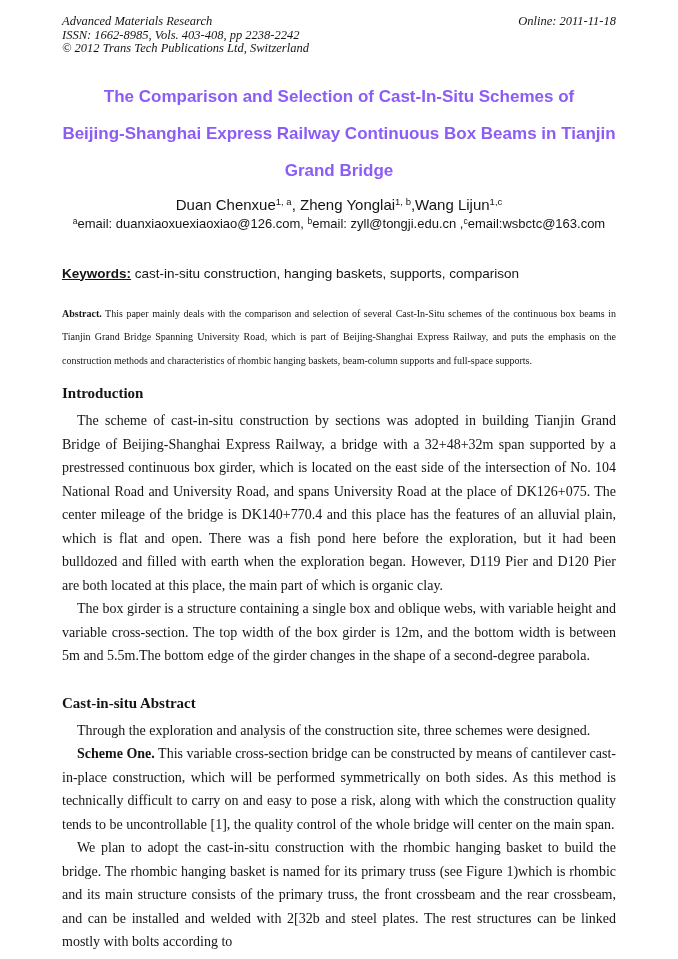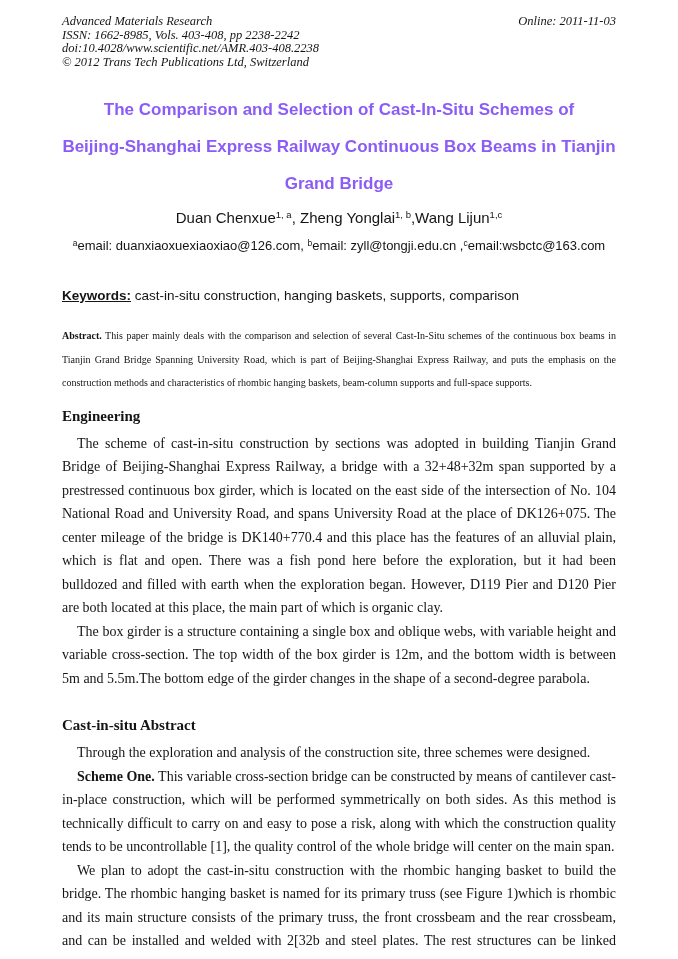--- a/index.html
+++ b/index.html
@@ -48,21 +48,20 @@
     line-height: 20px;
   }
   .affiliation {
     margin-top: 14px;
     text-align: center;
     font-family: "Liberation Sans", sans-serif;
     font-size: 13px;
     line-height: 17px;
   }
   .emails {
-    margin-top: 9px;
     text-align: center;
     font-family: "Liberation Sans", sans-serif;
     font-size: 13px;
     line-height: 17px;
   }
   .sup {
     font-size: 9.5px;
     vertical-align: 5px;
     line-height: 0;
   }
@@ -108,43 +107,42 @@
 </style>
 </head>
 <body>
 
 <div class="page">
 
   <div class="header">
     <div class="header-left">
       <div>Advanced Materials Research</div>
       <div>ISSN: 1662-8985, Vols. 403-408, pp 2238-2242</div>
-      <div>doi:10.4028/www.scientific.net/AMR.403-408.2238</div>
       <div>© 2012 Trans Tech Publications Ltd, Switzerland</div>
     </div>
-    <div class="header-right">Online: 2011-11-03</div>
+    <div class="header-right">Online: 2011-11-18</div>
   </div>
 
   <h1 class="title" id="title">
       <div>The Comparison and Selection of Cast-In-Situ Schemes of</div>
       <div>Beijing-Shanghai Express Railway Continuous Box Beams in Tianjin</div>
       <div>Grand Bridge</div>
     </h1>
 
   <div class="authors" id="authors"><span><span>Duan Chenxue</span><sup class="sup">1, a</sup>, </span><span><span>Zheng Yonglai</span><sup class="sup">1, b</sup>,</span><span><span>Wang Lijun</span><sup class="sup">1,c</sup></span></div>
 
 
   <div class="emails" id="emails"><span><sup class="sup-sm">a</sup><span>email: duanxiaoxuexiaoxiao@126.com, </span></span><span><sup class="sup-sm">b</sup><span>email: zyll@tongji.edu.cn ,</span></span><span><sup class="sup-sm">c</sup><span>email:wsbctc@163.com</span></span></div>
 
   <p class="keywords"><b>Keywords:</b> <span>cast-in-situ construction, hanging baskets, supports, comparison</span></p>
 
   <p class="abstract"><b>Abstract.</b> <span>This paper mainly deals with the comparison and selection of several Cast-In-Situ schemes of the continuous box beams in Tianjin Grand Bridge Spanning University Road, which is part of Beijing-Shanghai Express Railway, and puts the emphasis on the construction methods and characteristics of rhombic hanging baskets, beam-column supports and full-space supports.</span></p>
 
   <div id="sections">
-      <div class="section-heading">Engineering</div>
+      <div class="section-heading">Introduction</div>
       <div class="section-body">
         <p class="para"><span>The scheme of cast-in-situ construction by sections was adopted in building Tianjin Grand Bridge of Beijing-Shanghai Express Railway, a bridge with a 32+48+32m span supported by a prestressed continuous box girder, which is located on the east side of the intersection of No. 104 National Road and University Road, and spans University Road at the place of DK126+075. The center mileage of the bridge is DK140+770.4 and this place has the features of an alluvial plain, which is flat and open. There was a fish pond here before the exploration, but it had been bulldozed and filled with earth when the exploration began. However, D119 Pier and D120 Pier are both located at this place, the main part of which is organic clay.</span></p>
         <p class="para"><span>The box girder is a structure containing a single box and oblique webs, with variable height and variable cross-section. The top width of the box girder is 12m, and the bottom width is between 5m and 5.5m.The bottom edge of the girder changes in the shape of a second-degree parabola.</span></p>
       </div>
       <div class="section-heading gap-large">Cast-in-situ Abstract</div>
       <div class="section-body">
         <p class="para"><span>Through the exploration and analysis of the construction site, three schemes were designed.</span></p>
         <p class="para"><b>Scheme One.</b><span> This variable cross-section bridge can be constructed by means of cantilever cast-in-place construction, which will be performed symmetrically on both sides. As this method is technically difficult to carry on and easy to pose a risk, along with which the construction quality tends to be uncontrollable [1], the quality control of the whole bridge will center on the main span.</span></p>
         <p class="para"><span>We plan to adopt the cast-in-situ construction with the rhombic hanging basket to build the bridge. The rhombic hanging basket is named for its primary truss (see Figure 1)which is rhombic and its main structure consists of the primary truss, the front crossbeam and the rear crossbeam, and can be installed and welded with 2[32b and steel plates. The rest structures can be linked mostly with bolts according to </span></p>
       </div>

